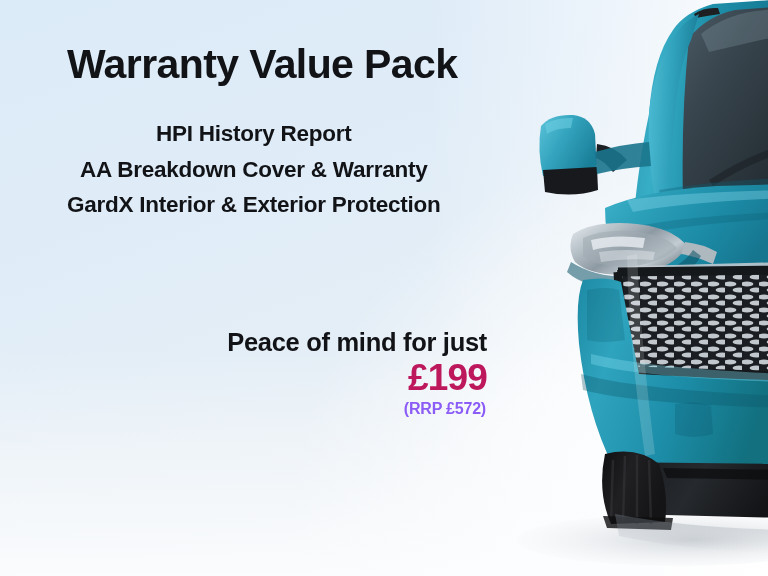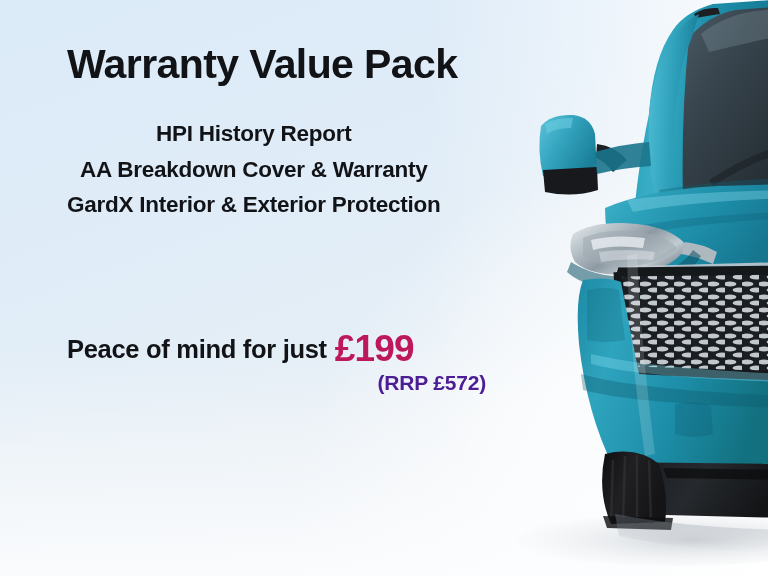--- a/index.html
+++ b/index.html
@@ -67,44 +67,45 @@
   }
 
   .price-block {
     position: absolute;
     left: 67px;
     top: 328px;
     width: 420px;
   }
   .price-line {
     display: flex;
-    align-items: center;
+    align-items: flex-end;
     white-space: nowrap;
+    flex-direction: column;
   }
   .price-lead {
     font-size: 25.5px;
     font-weight: bold;
     letter-spacing: -0.3px;
     color: #111317;
   }
   .price-amount {
     font-size: 37px;
     font-weight: bold;
     letter-spacing: -0.8px;
     color: #be185d;
     margin-left: 8px;
   }
   .price-rrp {
     margin-top: 1px;
     text-align: right;
     padding-right: 1px;
-    font-size: 21px;
+    font-size: 16px;
     font-weight: bold;
     letter-spacing: -0.2px;
-    color: #4c1d95;
+    color: #8b5cf6;
   }
 
   
   .vehicle {
     position: absolute;
     left: 487px;
     top: -6px;
     width: 300px;
     height: 582px;
   }

